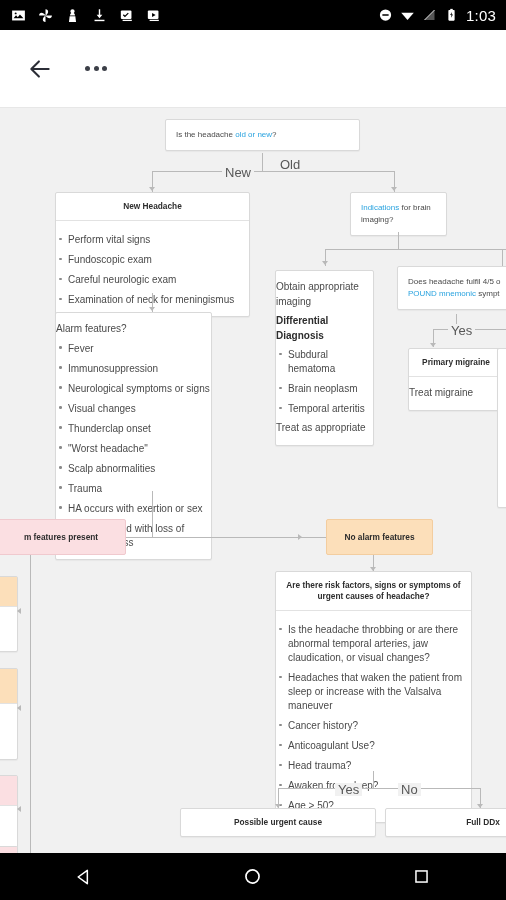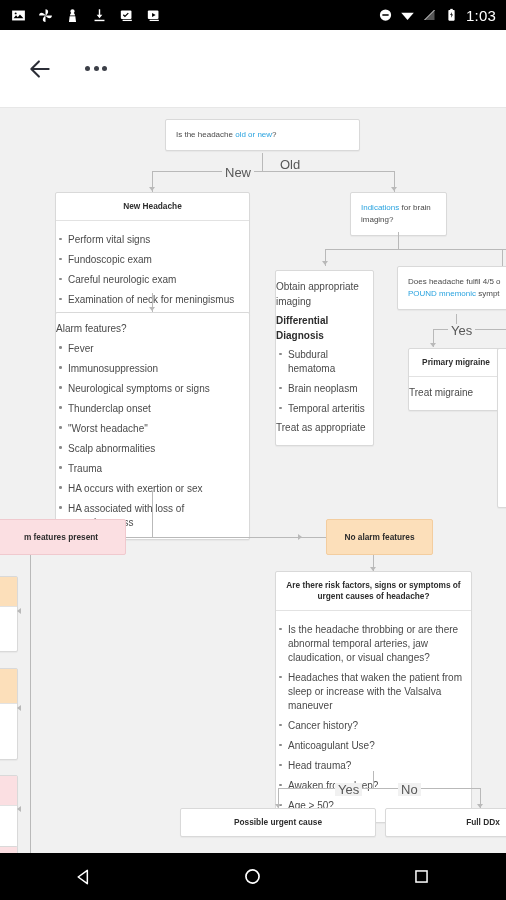--- a/index.html
+++ b/index.html
@@ -213,27 +213,28 @@
             <li>Fundoscopic exam</li>
             <li>Careful neurologic exam</li>
             <li>Examination of neck for meningismus</li>
           </ul>
         </div>
       </div>
 
       <div class="ln lnv" style="left:152px; top:185px; height:19px;"></div>
       <div class="arw arw-d" style="left:149px; top:199px;"></div>
 
-      <div class="node" style="left:55px; top:204px; width:195px;">
+      <div class="node" style="left:55px; top:204px; width:157px;">
         <div class="node-body">
           <p>Alarm features?</p>
           <ul>
             <li>Fever</li>
             <li>Immunosuppression</li>
             <li>Neurological symptoms or signs</li>
+            <li>Visual changes</li>
             <li>Thunderclap onset</li>
             <li>"Worst headache"</li>
             <li>Scalp abnormalities</li>
             <li>Trauma</li>
             <li>HA occurs with exertion or sex</li>
             <li>HA associated with loss of consciousness</li>
           </ul>
         </div>
       </div>
 

